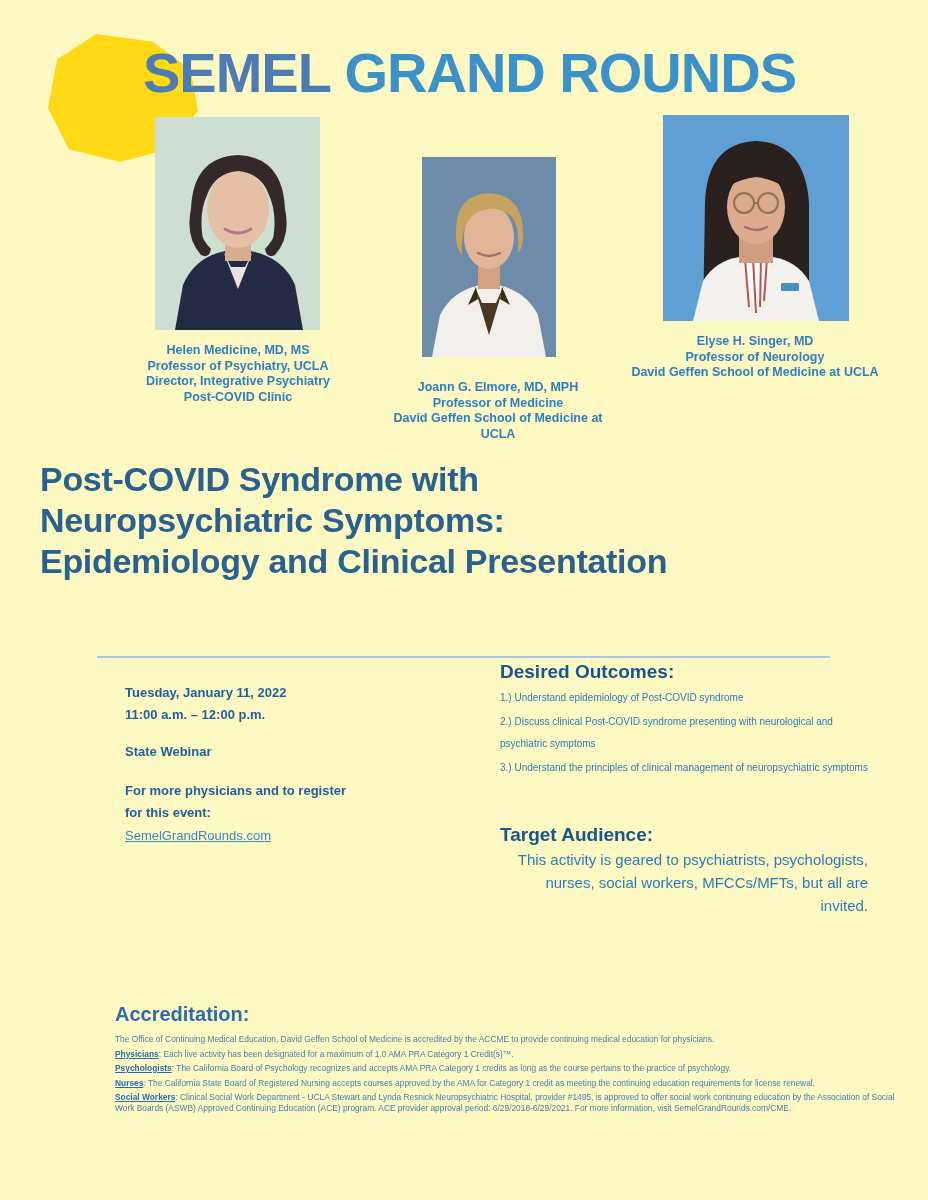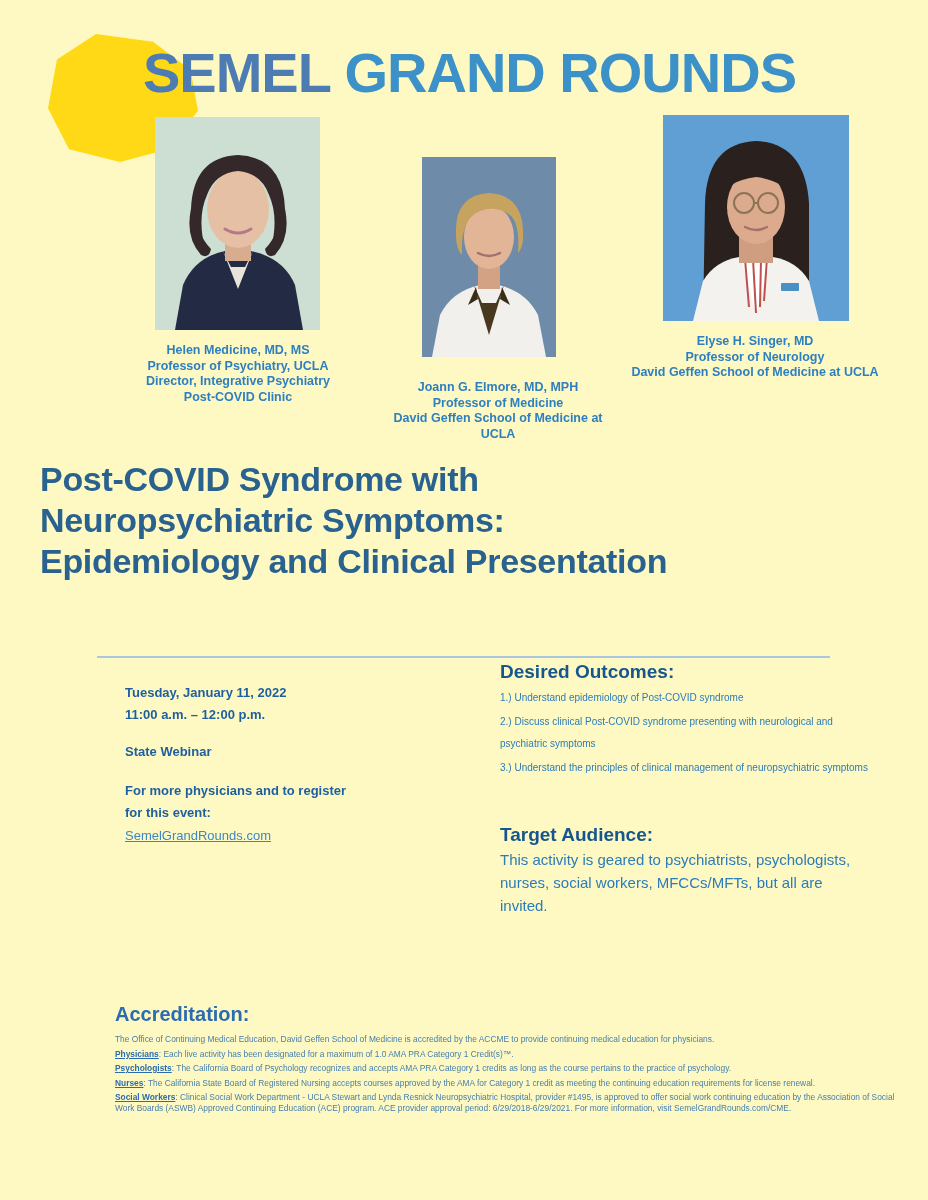--- a/index.html
+++ b/index.html
@@ -70,21 +70,21 @@
   }
   .outcomes-heading { position:absolute; top:5px; }
   .outcome-list { position:absolute; top:31px; width:368px; }
   .outcome-item {
     font-size:10px; line-height:22px; color:var(--body-blue,#2b7cb9);
     margin-bottom:2px;
   }
   .audience-heading { position:absolute; top:168px; }
   .audience-text {
     position:absolute; top:192px; width:368px;
-    font-size:15px; line-height:23px; color:var(--body-blue,#2b7cb9);
+    font-size:15px; line-height:23px; color:var(--body-blue,#2b7cb9);text-align:right;
   }
 
   .accreditation { position:absolute; left:115px; top:1003px; width:792px; }
   .accreditation-heading {
     font-size:20px; font-weight:bold; color:#2a6cb0; margin-bottom:8px;
   }
   .accreditation p {
     font-size:8.4px; line-height:11px; margin-bottom:3.5px;
     color:var(--fineprint-blue,#447fae);
   }

